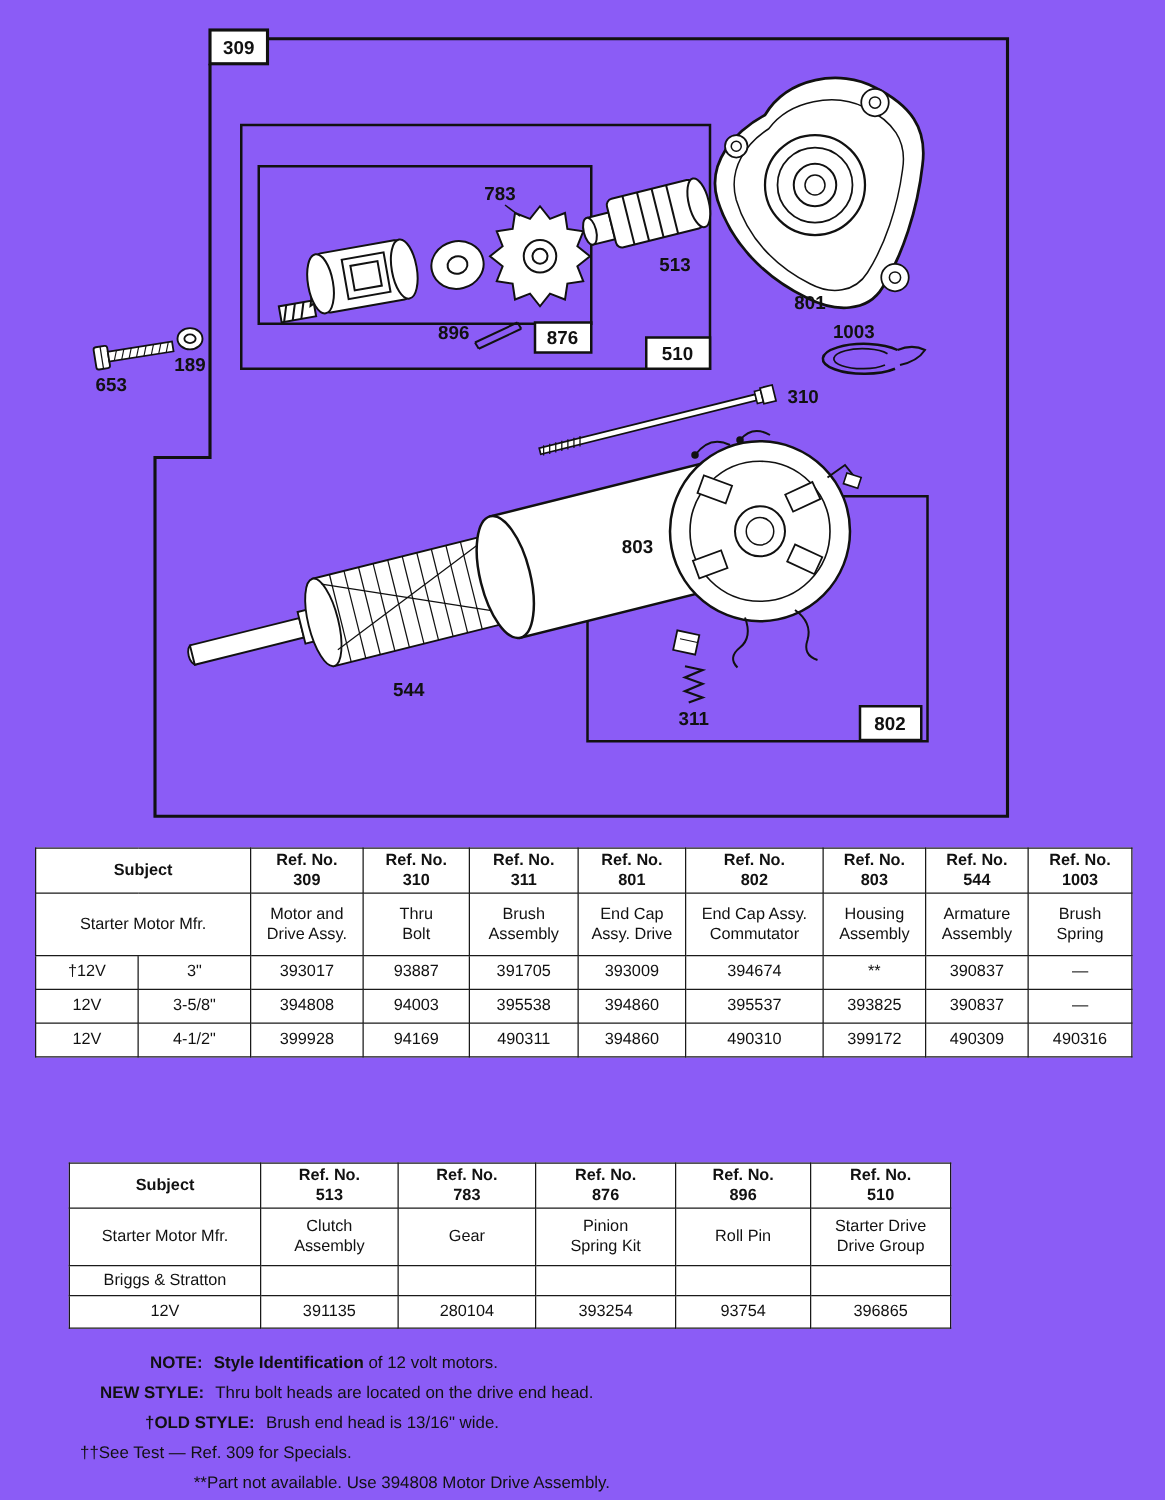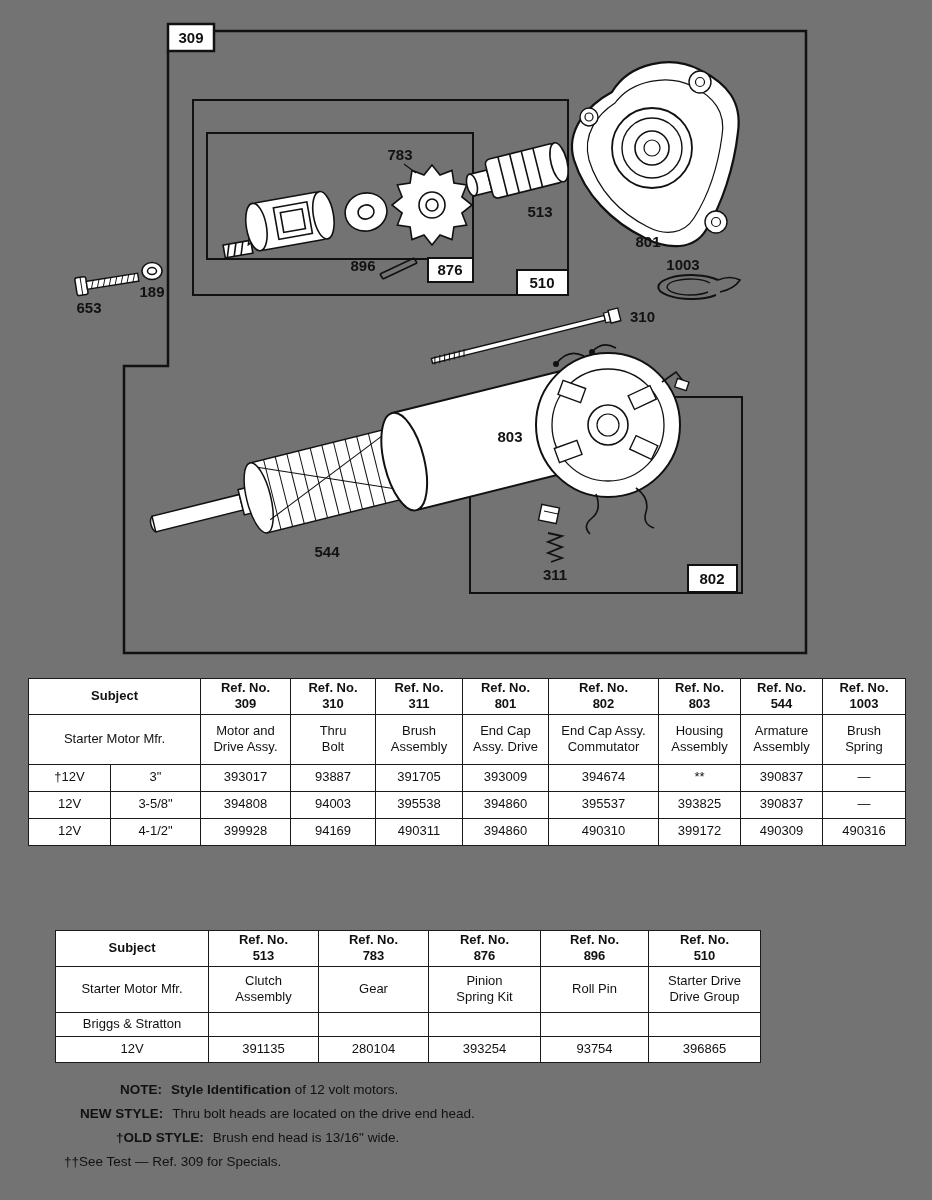--- a/index.html
+++ b/index.html
@@ -1,17 +1,17 @@
 <!DOCTYPE html>
 <html><head>
 <meta charset="utf-8">
 <style>
   html,body{margin:0;padding:0}
   body{background:#fff;font-family:"Liberation Sans",sans-serif;color:#111}
-  .page{position:relative;width:932px;height:1200px;background:#737373;overflow:hidden}
+  .page{position:relative;width:932px;height:1200px;background:#8b5cf6;overflow:hidden}
   .diagram{position:absolute;left:0;top:0;width:932px;height:660px}
   .dlabel{font-family:"Liberation Sans",sans-serif;font-weight:bold;font-size:15px;fill:#111}
   table{border-collapse:collapse;table-layout:fixed;position:absolute;background:#fff}
   td{border:1.6px solid #1a1a1a;text-align:center;vertical-align:middle;font-size:13px;
      padding:1px 2px;white-space:pre-line;line-height:1.25;color:#111}
   .b{font-weight:bold}
   .t1{left:28px;top:678px;width:877px}
   .t2{left:55px;top:930px;width:705px}
   .t1 .r-ref{height:34px}.t1 .r-part{height:50px}.t1 .r-sub{height:38px}.t1 .r-data{height:27px}
   .t2 .r-ref{height:34px}.t2 .r-part{height:46px}.t2 .r-brand{height:24px}.t2 .r-data{height:26px}
@@ -365,15 +365,18 @@
     </div>
     <div class="note-line" style="padding-left:80px">
       <span class="nlabel">NEW STYLE:</span><span>Thru bolt heads are located on the drive end head.</span>
     </div>
     <div class="note-line" style="padding-left:116px">
       <span class="nlabel">†OLD STYLE:</span><span>Brush end head is 13/16" wide.</span>
     </div>
     <div class="note-line" style="padding-left:64px">
       <span>††See Test — Ref. 309 for Specials.</span>
     </div>
+    <div class="note-line" style="padding-left:155px">
+      <span>**Part not available. Use 394808 Motor Drive Assembly.</span>
+    </div>
   </div>
 
 </div>
 
 </body></html>

